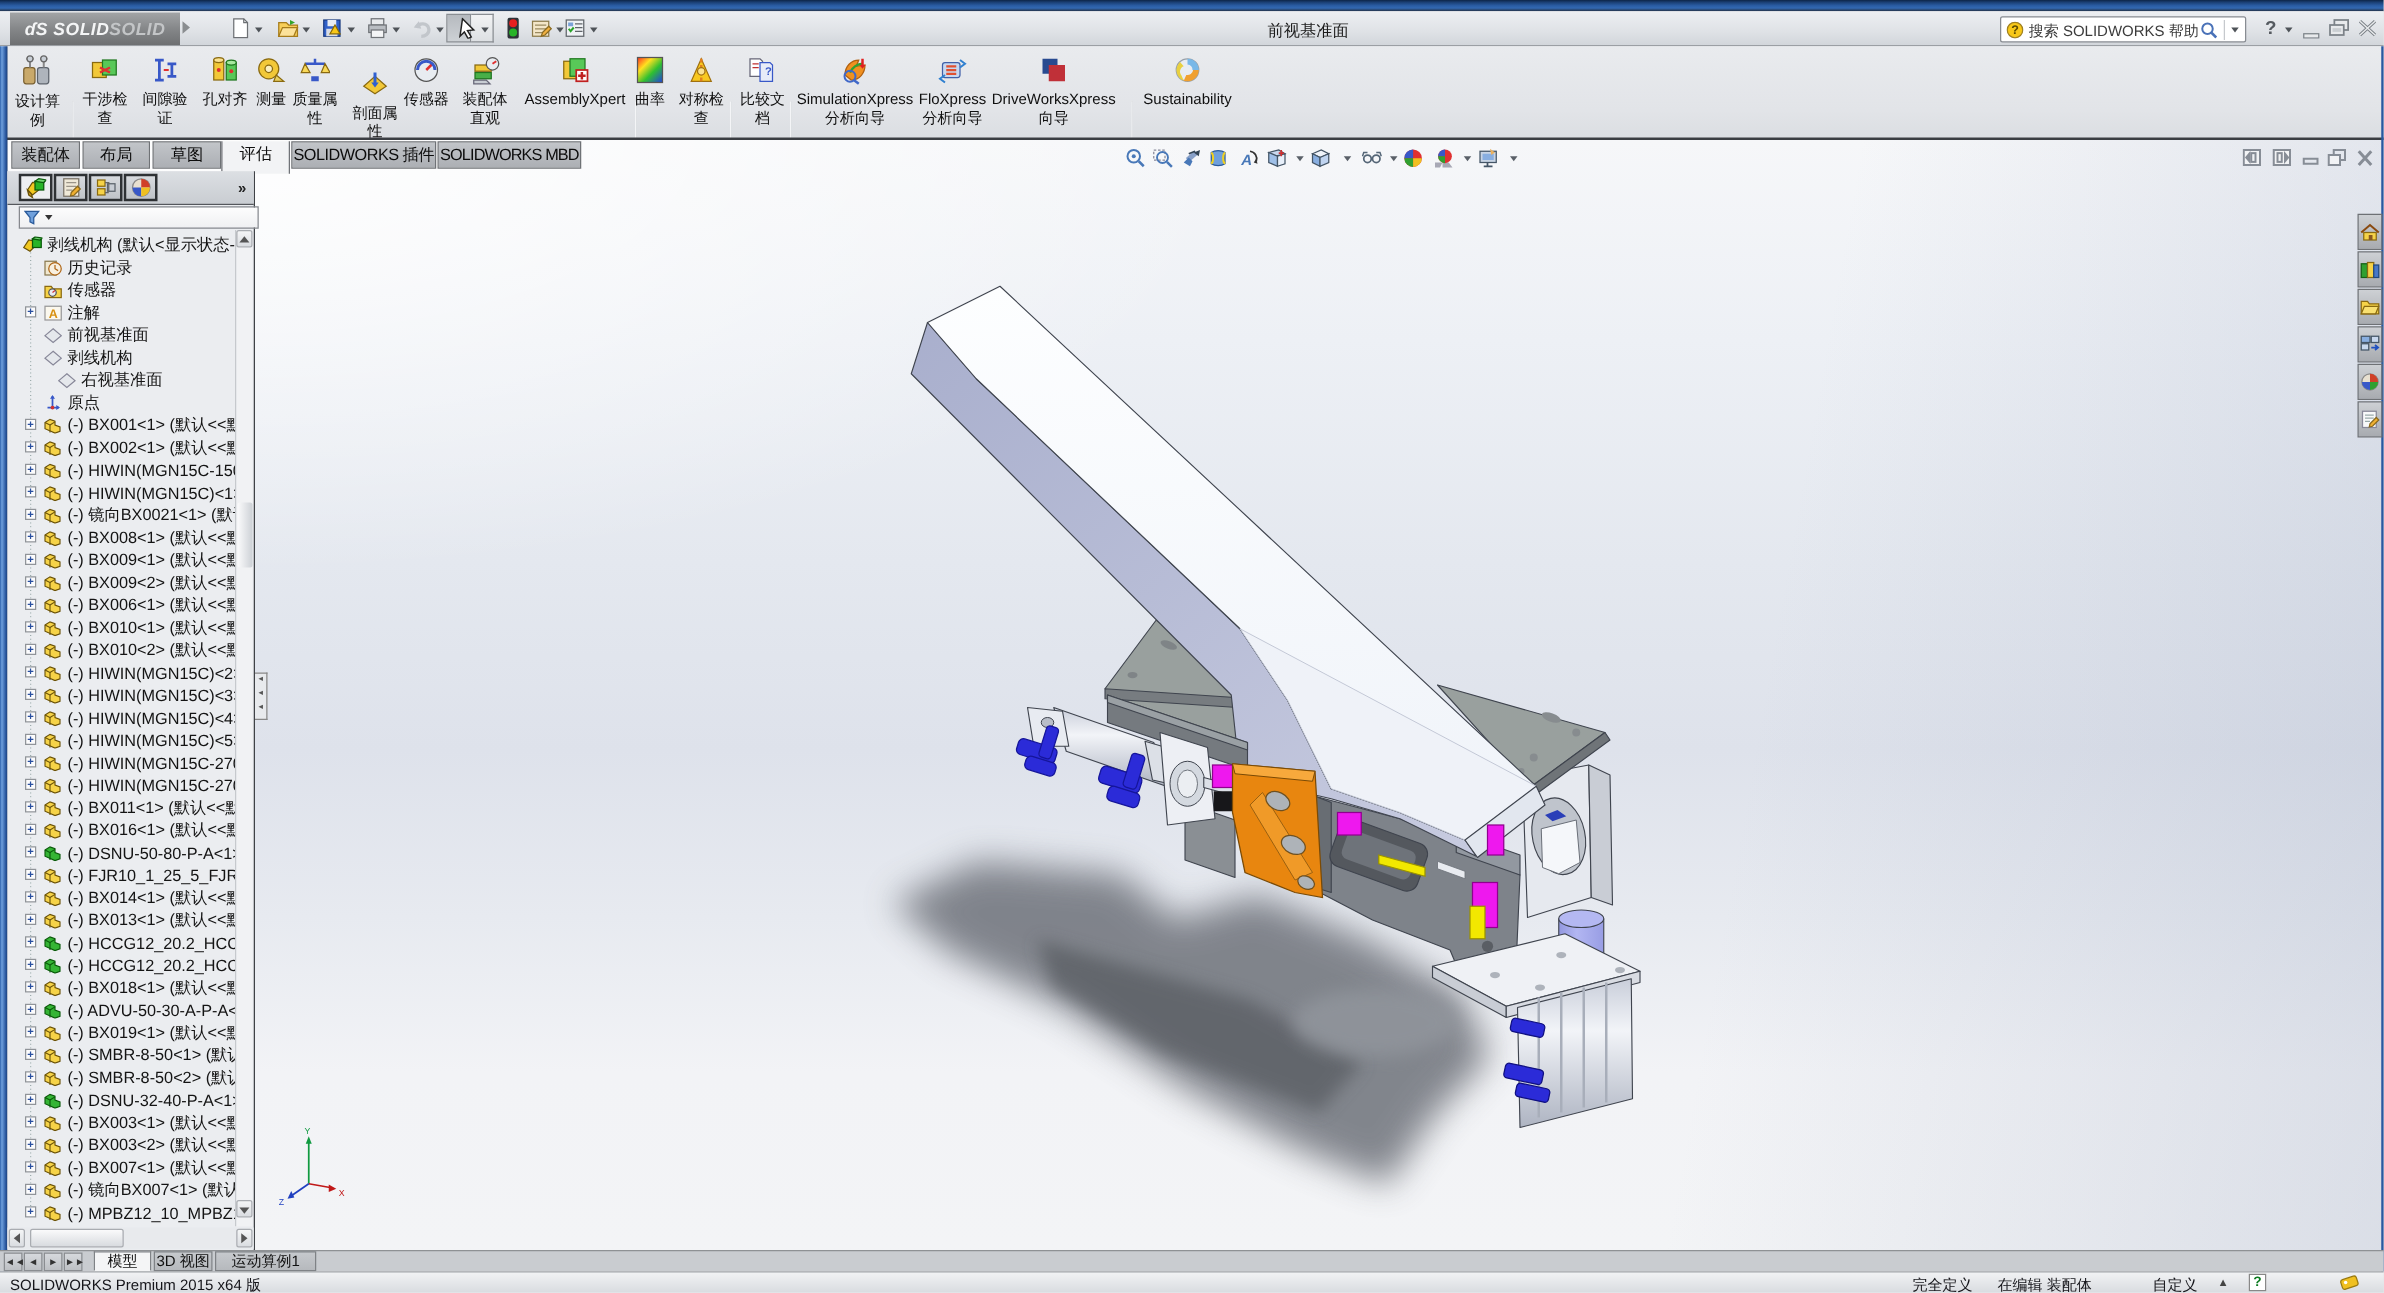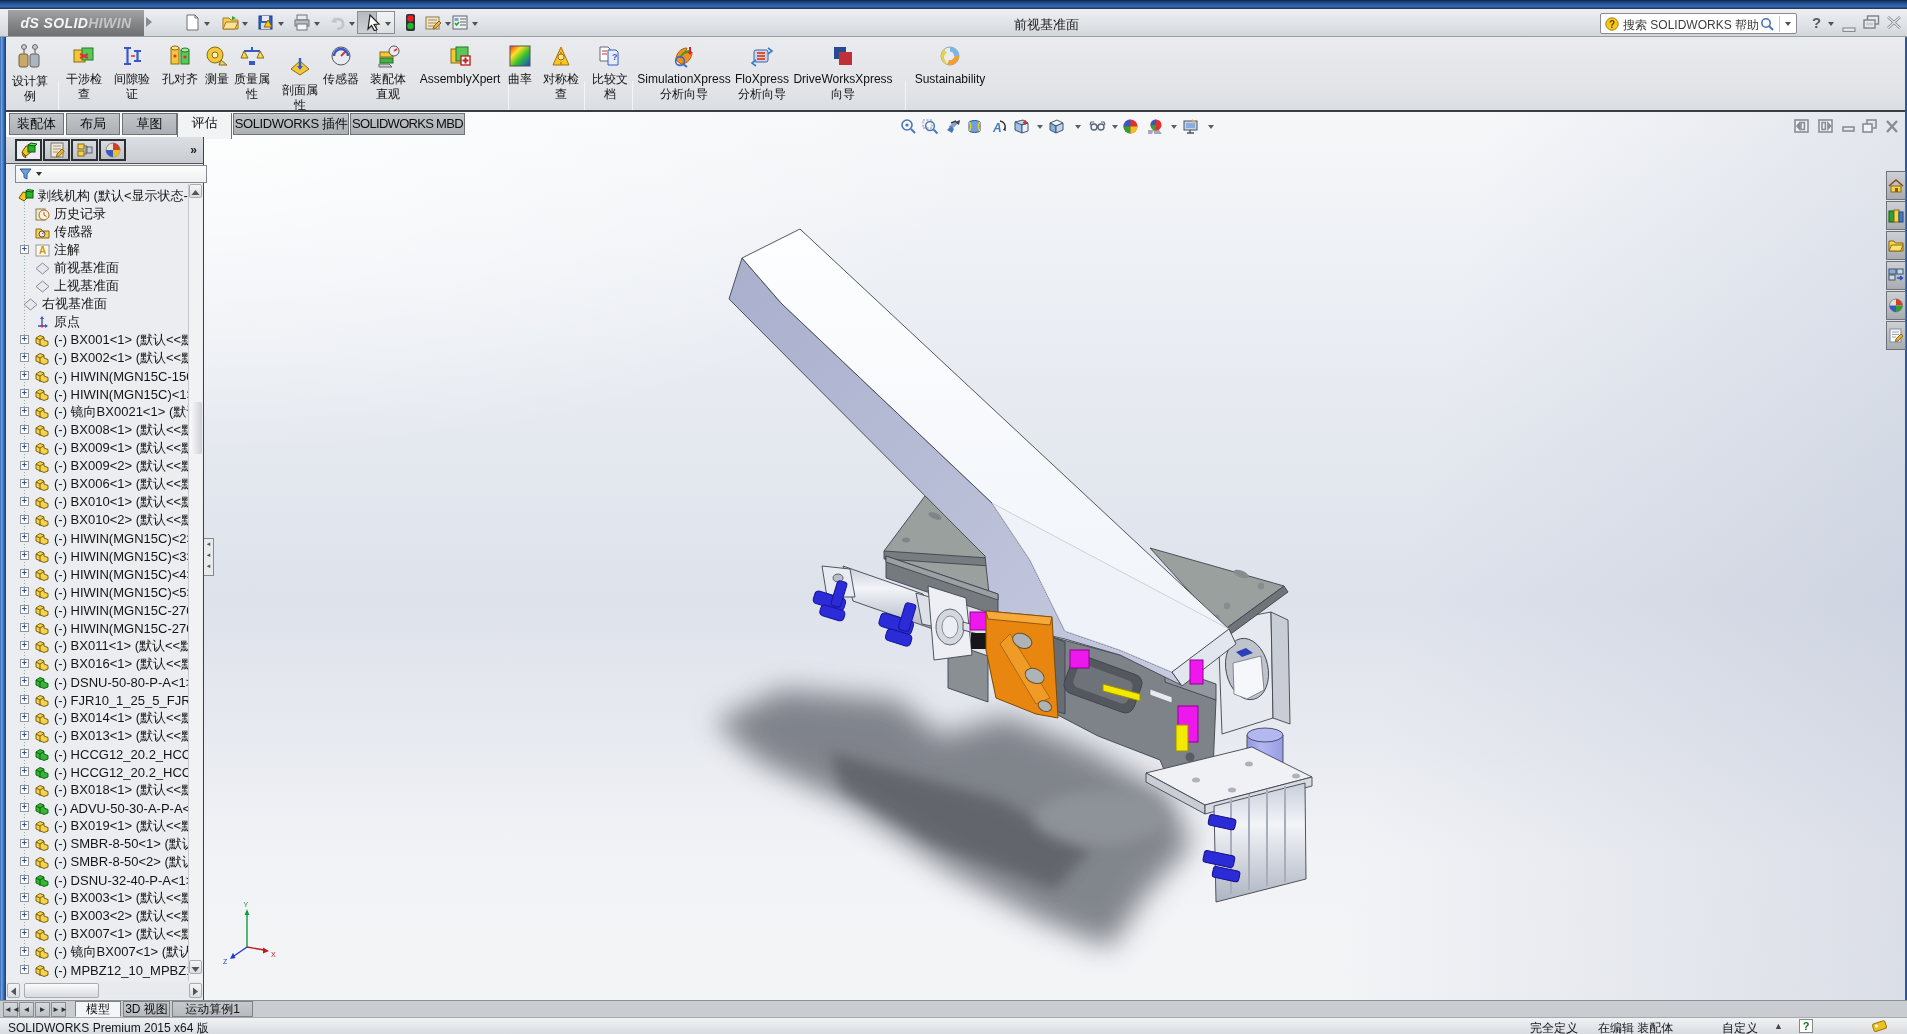--- a/index.html
+++ b/index.html
@@ -39,21 +39,21 @@
 #hscroll{position:absolute;left:0;top:845px;width:197px;height:17px;background:#E8EAED}
 #bottabs{left:0;top:1000px;width:1907px;height:17px;background:#C9CCD0;border-top:1px solid #8E9194}
 #status{left:0;top:1017px;width:1907px;height:17px;background:linear-gradient(180deg,#F1F2F4,#D9DCE0);border-top:1px solid #A6A9AD;font-size:12px;color:#15151a}
 .btab{position:absolute;top:0;height:16px;font-size:12px;text-align:center;line-height:15px;background:linear-gradient(180deg,#C6C9CD,#B6B9BD);border:1px solid #7F8286;color:#111;white-space:nowrap}
 .navb{position:absolute;top:1px;width:15px;height:15px;background:linear-gradient(180deg,#D6D9DD,#BDC0C4);border:1px solid #8A8D91;font-size:8px;color:#333;text-align:center;line-height:13px}
 .tpbtn{position:absolute;width:20px;height:29px;background:linear-gradient(180deg,#CDD0D4,#A8ABB0);border:1px solid #6E7175;display:flex;align-items:center;justify-content:center}
 </style></head><body>
 <div class="abs" id="topblue"></div>
 <div class="abs" id="toolbar">
 <div class="abs" id="logo">
-      <span class="lg">ɗS SOLID<span class="w">HIWIN</span></span>
+      <span class="lg">ɗS SOLID<span class="w">SOLID</span></span>
     </div>
 <div class="abs" style="left:146px;top:8px;width:0;height:0;border-top:5px solid transparent;border-bottom:5px solid transparent;border-left:6px solid #8a8d90"></div>
 <div class="abs" style="left:184px;top:5px"><svg width="17" height="17" viewBox="0 0 17 17" style="">
         <path d="M3 1h8l3 3v12H3z" fill="#fff" stroke="#6d7074"></path>
         <path d="M11 1v3h3" fill="none" stroke="#6d7074"></path>
       </svg></div>
     <div class="abs" style="left:204px;top:13px;width:0;height:0;border-left:3px solid transparent;border-right:3px solid transparent;border-top:4px solid #4e5358"></div>
 <div class="abs" style="left:222px;top:5px"><svg width="17" height="17" viewBox="0 0 17 17" style="">
         <path d="M1 4h6l2 2h7v9H1z" fill="#F7CE59" stroke="#A67C1B"></path>
         <path d="M1 15l3-7h12l-3 7z" fill="#FCE29A" stroke="#A67C1B"></path>
@@ -533,23 +533,23 @@
 <div class="trow" style="top:75px;left:29px">
         <svg width="15" height="13" viewBox="0 0 15 13" style="">
           <path d="M7.5 1L14 6.5 7.5 12 1 6.5z" fill="#DFE3E8" fill-opacity="0.5" stroke="#889"></path>
         </svg>
         <span class="tx">前视基准面</span>
       </div>
 <div class="trow" style="top:93px;left:29px">
         <svg width="15" height="13" viewBox="0 0 15 13" style="">
           <path d="M7.5 1L14 6.5 7.5 12 1 6.5z" fill="#DFE3E8" fill-opacity="0.5" stroke="#889"></path>
         </svg>
-        <span class="tx">上视基准面</span>
-      </div>
-<div class="trow" style="top:111px;left:17px">
+        <span class="tx">剥线机构</span>
+      </div>
+<div class="trow" style="top:111px;left:40px">
         <svg width="15" height="13" viewBox="0 0 15 13" style="">
           <path d="M7.5 1L14 6.5 7.5 12 1 6.5z" fill="#DFE3E8" fill-opacity="0.5" stroke="#889"></path>
         </svg>
         <span class="tx">右视基准面</span>
       </div>
 <div class="trow" style="top:129px;left:29px">
         <svg width="15" height="13" viewBox="0 0 15 13" style="">
           <path d="M7 1v9M3 10h9" stroke="#3858C8" stroke-width="1.4" fill="none"></path>
           <path d="M7 0l-2 3h4zM13 10l-3-2v4z" fill="#3858C8"></path>
           <circle cx="7" cy="10" r="1.5" fill="#D03030"></circle>

